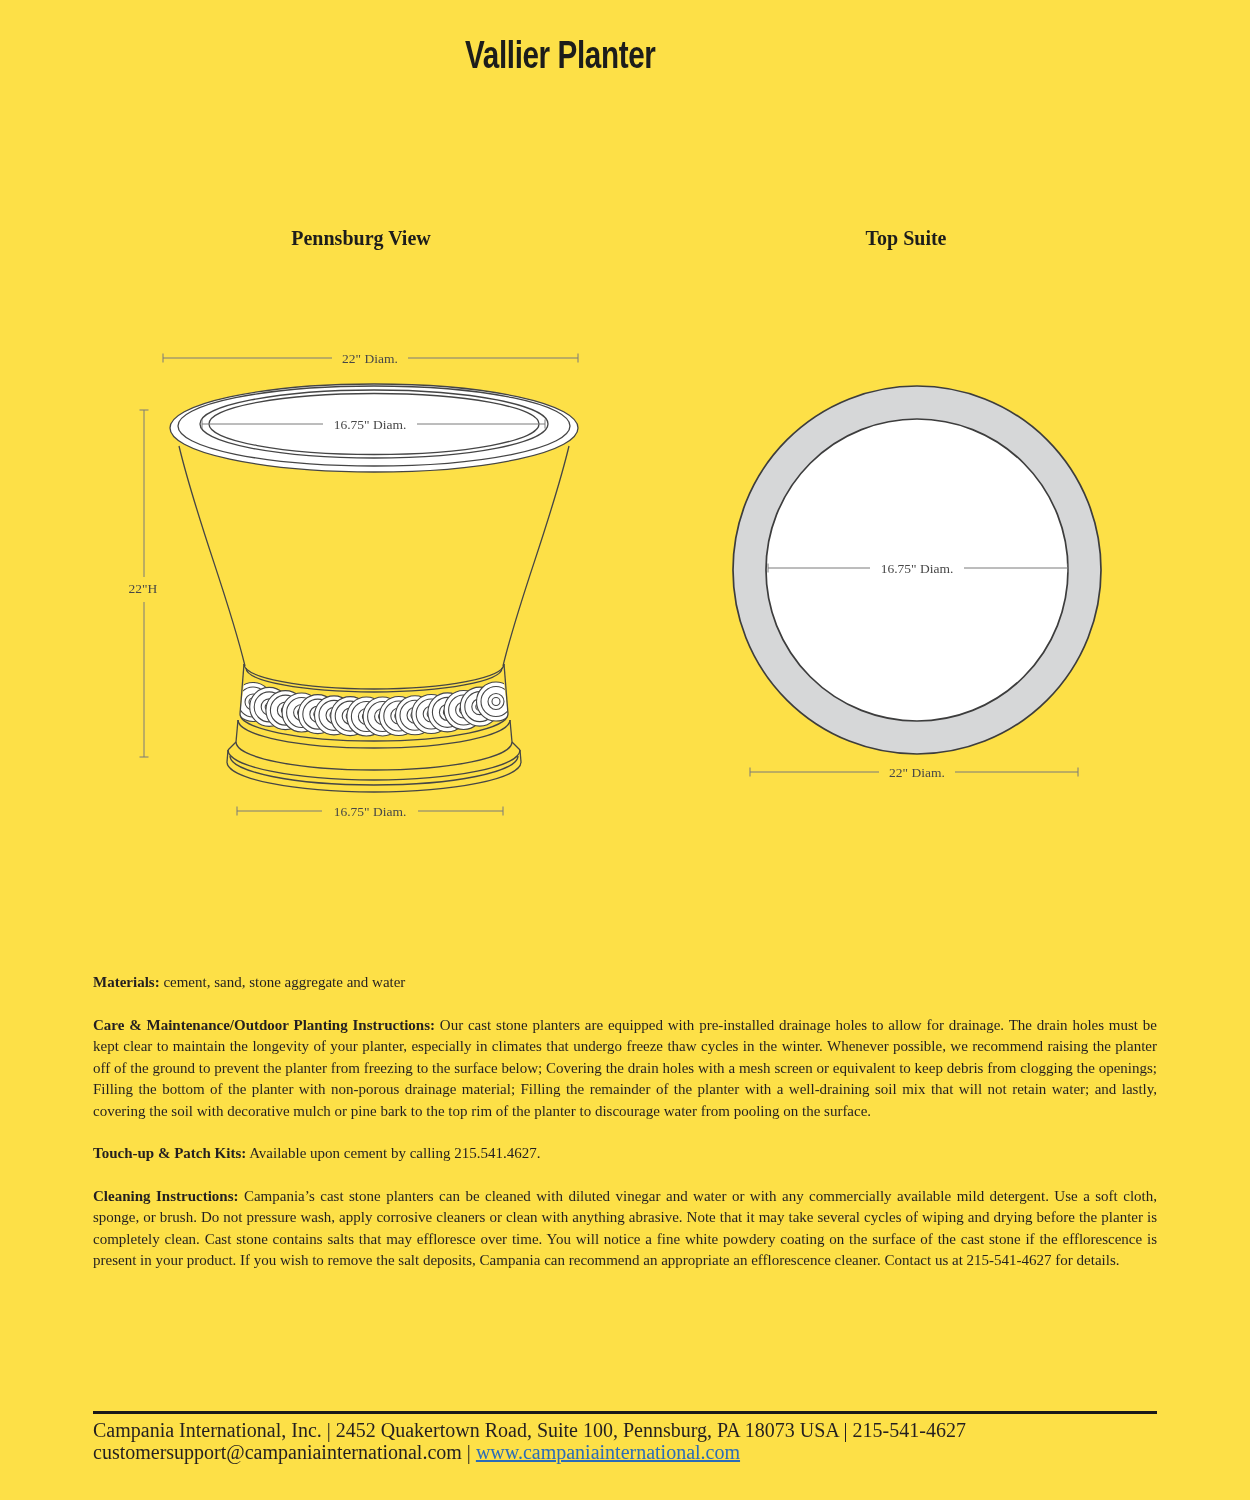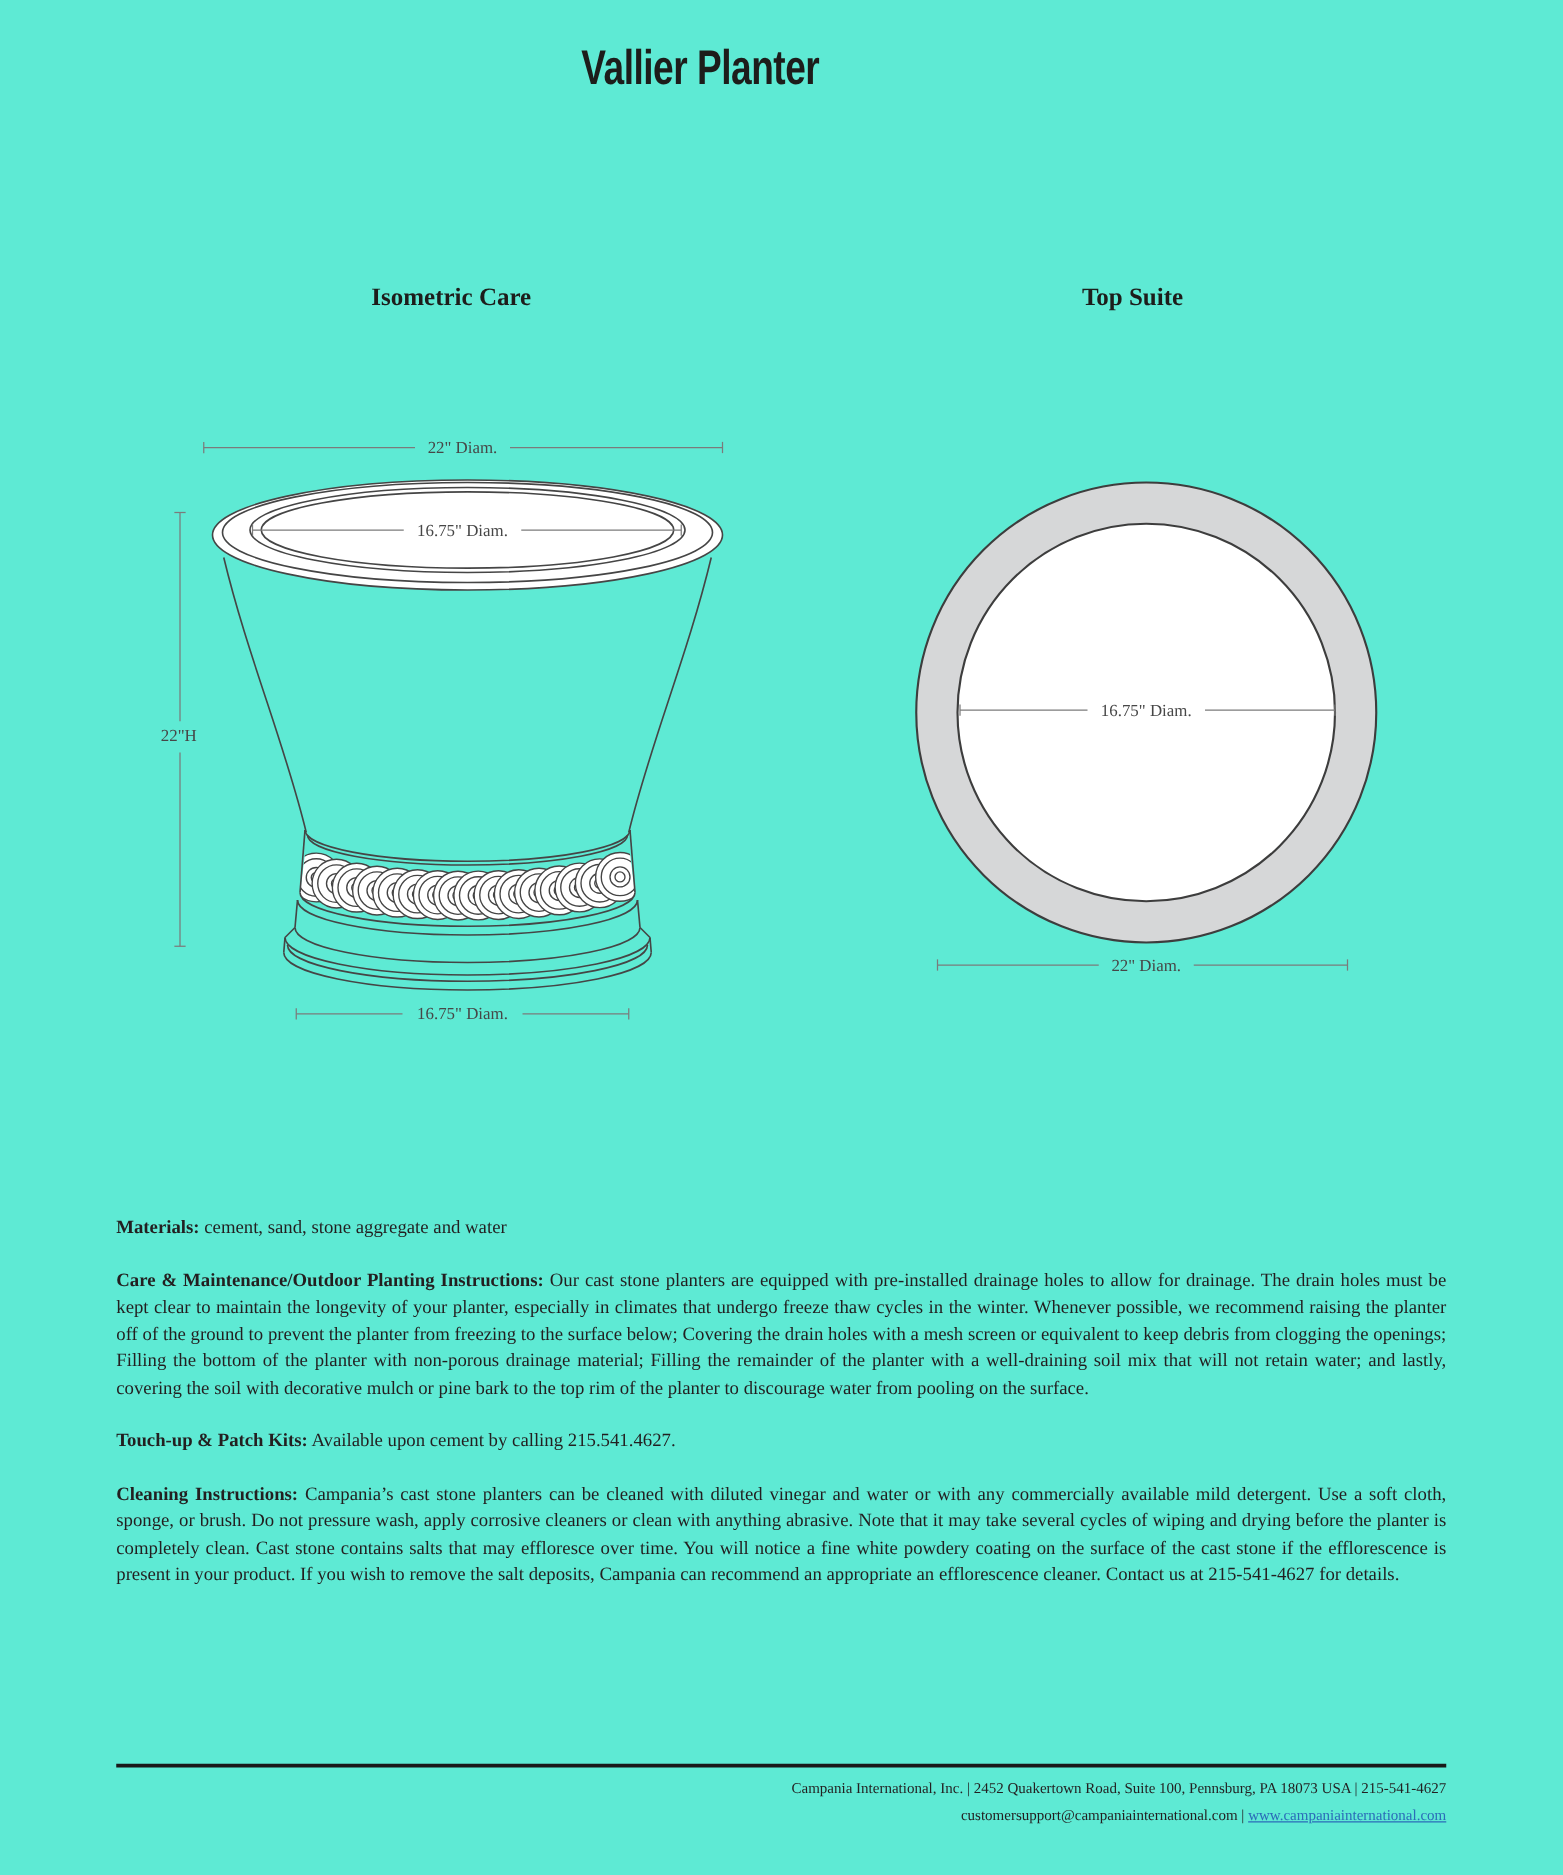--- a/index.html
+++ b/index.html
@@ -1,16 +1,16 @@
 <!DOCTYPE html>
 <html><head>
 <meta charset="utf-8">
 <style>
   html,body{margin:0;padding:0;background:#ffffff;}
-  .page{position:relative;width:1250px;height:1500px;background:#5eead4;overflow:hidden;
+  .page{position:relative;width:1250px;height:1500px;background:#fde047;overflow:hidden;
         font-family:"Liberation Serif",serif;color:#231f20;}
 
   .title{position:absolute;top:33px;left:0;width:1120px;text-align:center;
          font-family:"Liberation Sans",sans-serif;font-weight:bold;font-size:39px;color:#1d1d1b;}
   .title .squeeze{display:inline-block;transform:scaleX(0.76);transform-origin:50% 50%;letter-spacing:-0.5px;}
 
   .view-label{position:absolute;font-weight:bold;font-size:20px;text-align:center;color:#1d1d1b;}
   .iso-label{top:227px;left:126px;width:470px;}
   .top-label{top:227px;left:711px;width:390px;}
 
@@ -22,33 +22,33 @@
   .lnf{stroke:#454545;stroke-width:1.3;fill:#ffffff;}
   .dl{stroke:#7b7b7b;stroke-width:1;fill:none;}
   .dt{fill:#474747;font-size:13.5px;font-family:"Liberation Serif",serif;}
   .tv{stroke:#3d3d3d;stroke-width:1.7;}
 
   .content{position:absolute;left:93px;top:972px;width:1064px;
            font-size:15px;line-height:21.5px;text-align:justify;color:#231f20;}
   .content p{margin:0 0 21px 0;}
   .content b{font-weight:bold;}
 
-  .footer{position:absolute;left:93px;top:1411px;width:1064px;text-align:right;
-          font-size:12px;line-height:22px;color:#231f20;}
+  .footer{position:absolute;left:93px;top:1411px;width:1064px;text-align:left;
+          font-size:20px;line-height:22px;color:#231f20;}
   .footer-rule{border-top:3px solid #191919;margin-bottom:5px;}
   a.weblink{color:#2b6cb8;text-decoration:underline;cursor:pointer;}
 </style>
 </head>
 <body>
 
 <div class="page">
 
   <div class="title"><span class="squeeze">Vallier Planter</span></div>
 
-  <div class="view-label iso-label">Isometric Care</div>
+  <div class="view-label iso-label">Pennsburg View</div>
   <div class="view-label top-label">Top Suite</div>
 
   <svg id="iso-svg" class="drawing" width="470" height="480" viewBox="130 345 470 480" xmlns="http://www.w3.org/2000/svg">
 
     <g>
       <line class="dl" x1="163" y1="358" x2="332" y2="358"></line>
       <line class="dl" x1="408" y1="358" x2="578" y2="358"></line>
       <line class="dl" x1="163" y1="353.5" x2="163" y2="362.5"></line>
       <line class="dl" x1="578" y1="353.5" x2="578" y2="362.5"></line>
       <text class="dt" x="370" y="362.5" text-anchor="middle">22" Diam.</text>

